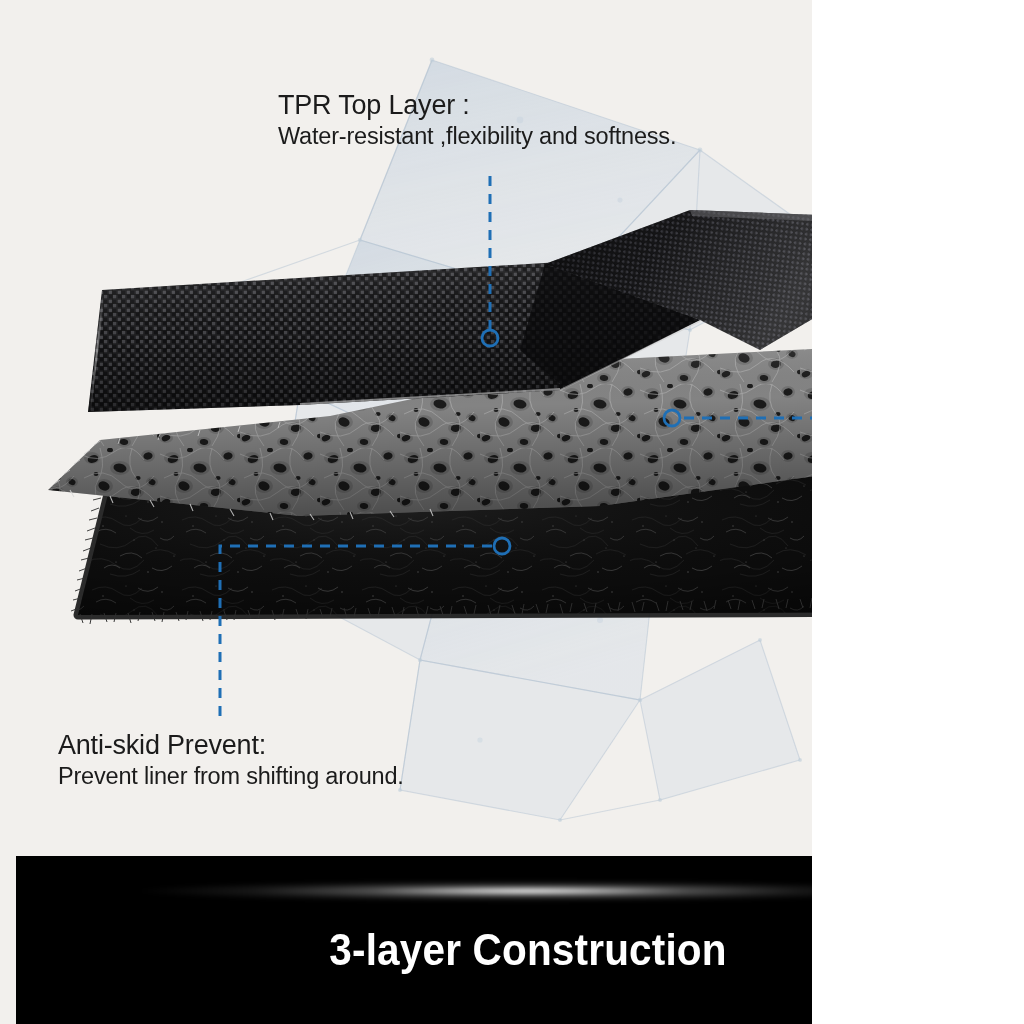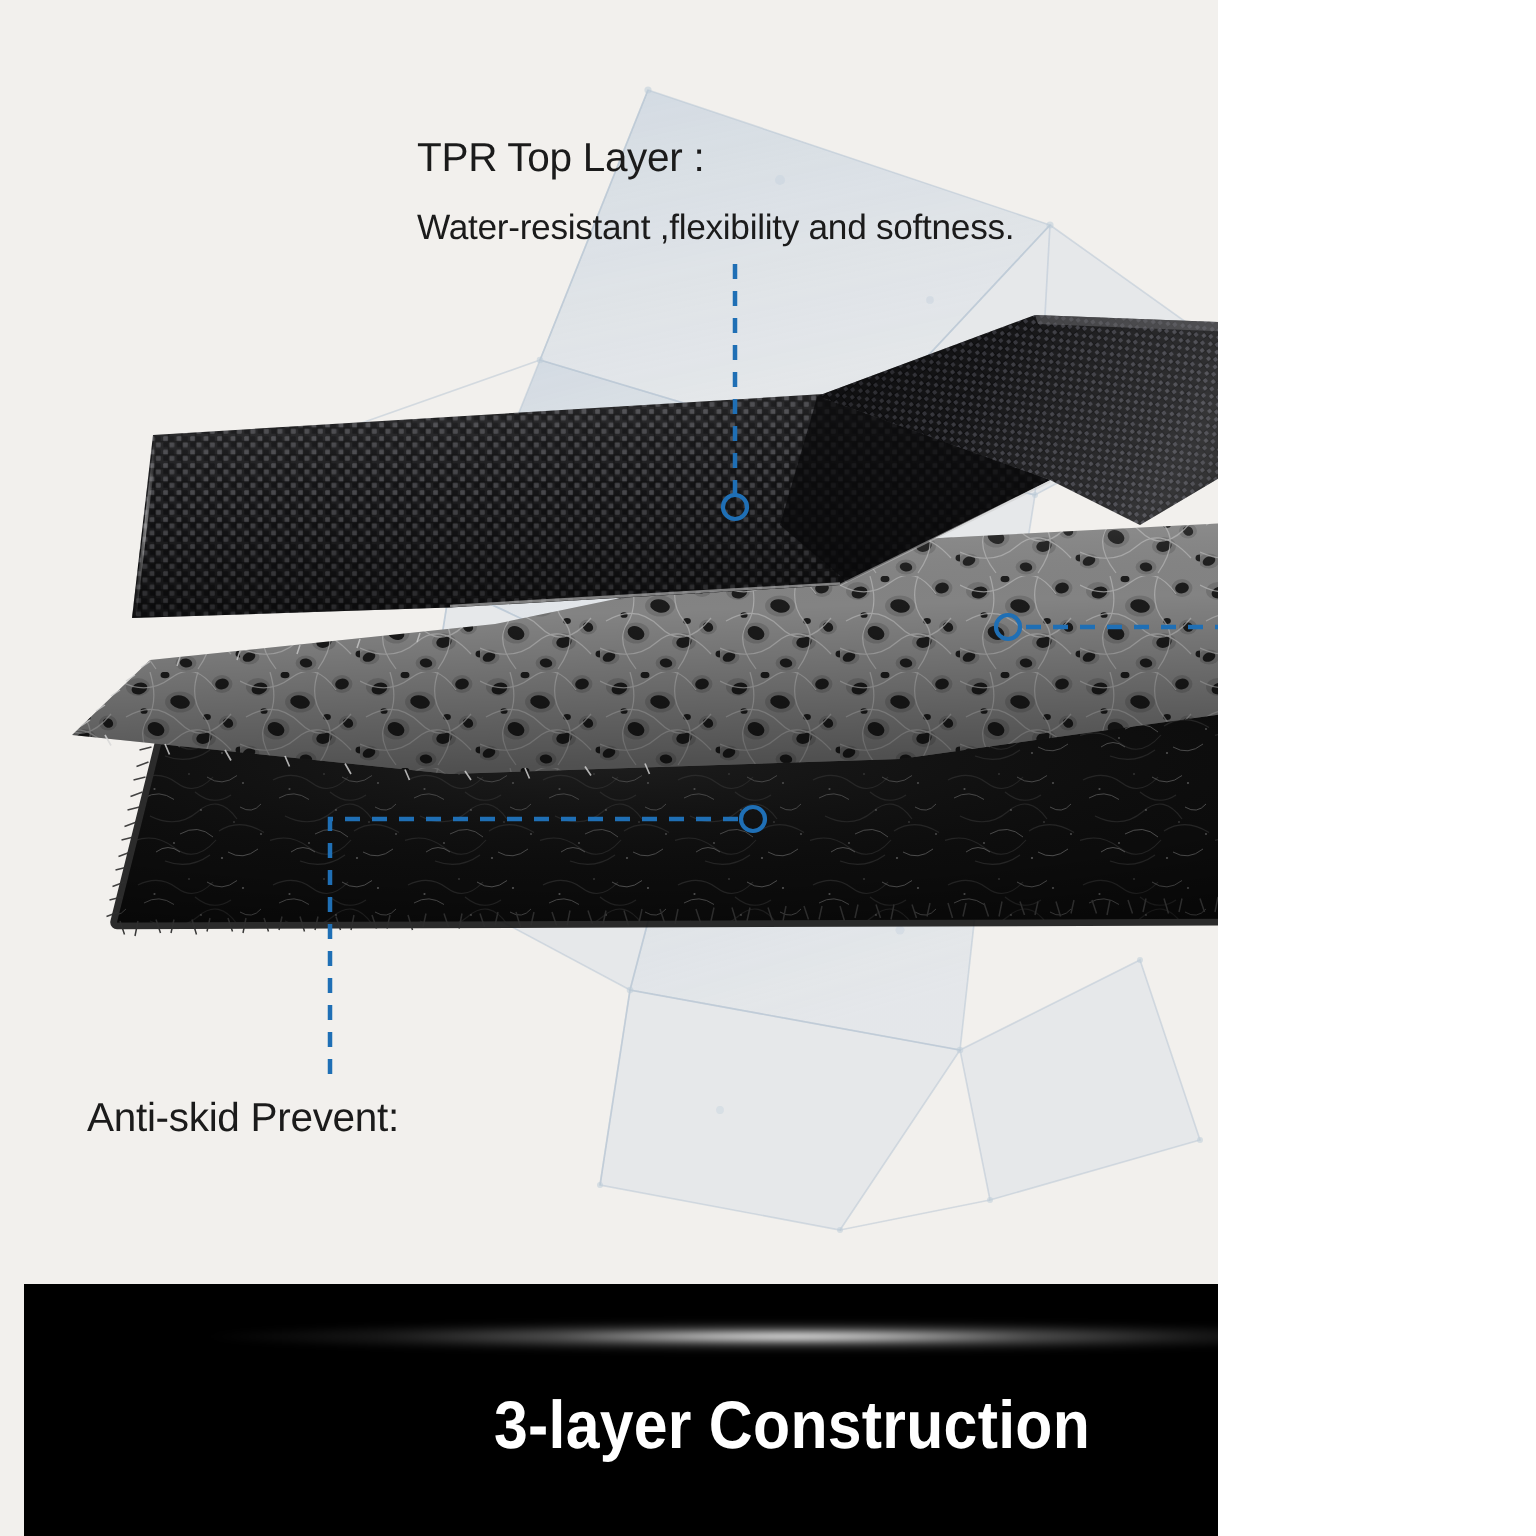--- a/index.html
+++ b/index.html
@@ -49,21 +49,21 @@
     letter-spacing: -0.2px;
     white-space: nowrap;
     line-height: 1.18;
   }
   .label-desc {
     font-size: 23.5px;
     color: #1b1b1b;
     letter-spacing: -0.2px;
     white-space: nowrap;
     line-height: 1.18;
-    margin-top: 16px;
+    margin-top: 1px;
   }
 
   #callout-tpr       { left: 278px; top: 90px;  }
   #callout-antiskid  { left: 58px;  top: 730px; }
   #callout-xpe       { left: 500px; top: 697px; }
 
   
   .banner {
     position: absolute;
     left: 16px;
@@ -400,20 +400,21 @@
   </svg>
 
   <div class="label-block" id="callout-tpr">
     <div class="label-title">TPR Top Layer :</div>
     <div class="label-desc">Water-resistant ,flexibility and softness.</div>
   </div>
 
 
   <div class="label-block" id="callout-antiskid">
     <div class="label-title">Anti-skid Prevent:</div>
+    <div class="label-desc">Prevent liner from shifting around.</div>
   </div>
 
   <div class="banner">
     <div class="banner-flare"></div>
     <div class="banner-title">3-layer Construction</div>
   </div>
 
 </div>
 
 </body></html>

